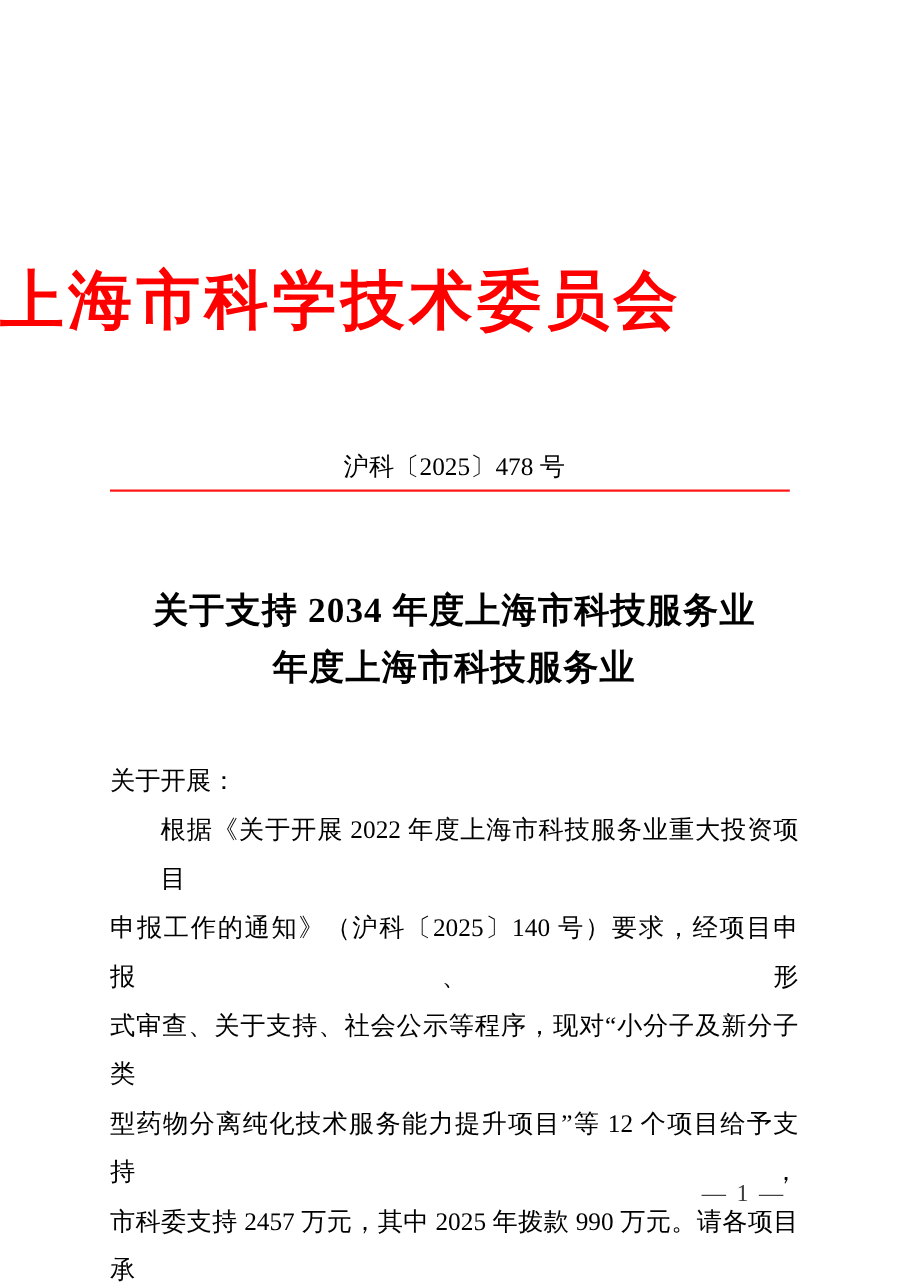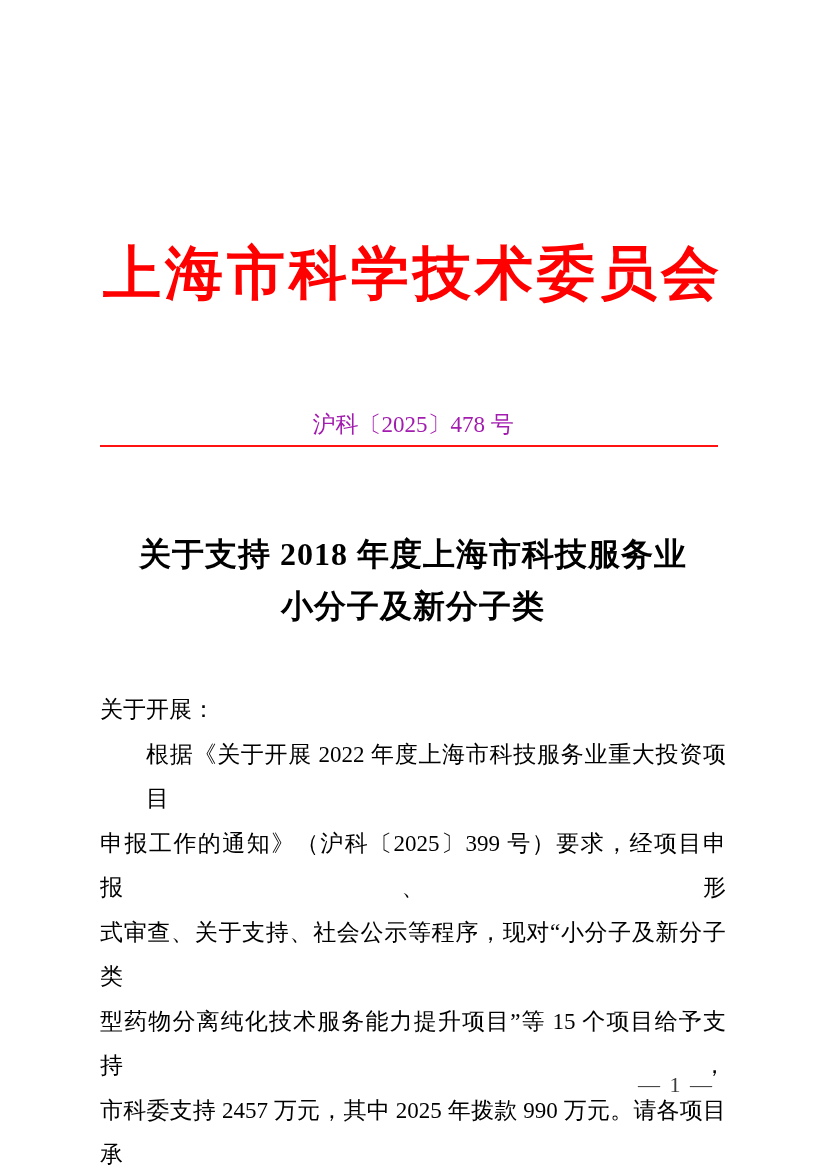--- a/index.html
+++ b/index.html
@@ -14,37 +14,37 @@
     background: #ffffff;
     overflow: hidden;
     font-family: "Liberation Serif", "DejaVu Serif", serif;
     color: #1a1a1a;
   }
   .agency-title {
     position: absolute;
     top: 238px;
     left: 0;
     right: 0;
-    text-align: center;
+    text-align: left;
     font-size: 58px;
     line-height: 72px;
     font-weight: 700;
     color: #ff0000;
     letter-spacing: 4px;
     white-space: nowrap;
   }
   .doc-number {
     position: absolute;
     top: 410px;
     left: 0;
     right: 0;
     text-align: center;
     font-size: 23px;
     line-height: 30px;
-    color: #a21caf;
+    color: #000000;
   }
   .red-line {
     position: absolute;
     top: 445px;
     left: 100px;
     width: 618px;
     height: 2px;
     background: #ff1212;
   }
   .notice-title {
@@ -97,29 +97,29 @@
 
 <div class="page">
 
   <div class="agency-title">上海市科学技术委员会</div>
 
   <div class="doc-number">沪科〔2025〕478 号</div>
 
   <div class="red-line"></div>
 
   <div class="notice-title">
-    <div>关于支持 2018 年度上海市科技服务业</div>
-    <div>小分子及新分子类</div>
+    <div>关于支持 2034 年度上海市科技服务业</div>
+    <div>年度上海市科技服务业</div>
   </div>
 
   <div class="body-text">
     <div class="body-line">关于开展：</div>
     <div class="body-line just indent">根据《关于开展 2022 年度上海市科技服务业重大投资项目</div>
-    <div class="body-line just">申报工作的通知》（沪科〔2025〕399 号）要求，经项目申报、形</div>
+    <div class="body-line just">申报工作的通知》（沪科〔2025〕140 号）要求，经项目申报、形</div>
     <div class="body-line just">式审查、关于支持、社会公示等程序，现对“小分子及新分子类</div>
-    <div class="body-line just">型药物分离纯化技术服务能力提升项目”等 15 个项目给予支持，</div>
+    <div class="body-line just">型药物分离纯化技术服务能力提升项目”等 12 个项目给予支持，</div>
     <div class="body-line just">市科委支持 2457 万元，其中 2025 年拨款 990 万元。请各项目承</div>
 
   </div>
 
   <div class="page-number">— 1 —</div>
 
 </div>
 
 </body></html>

